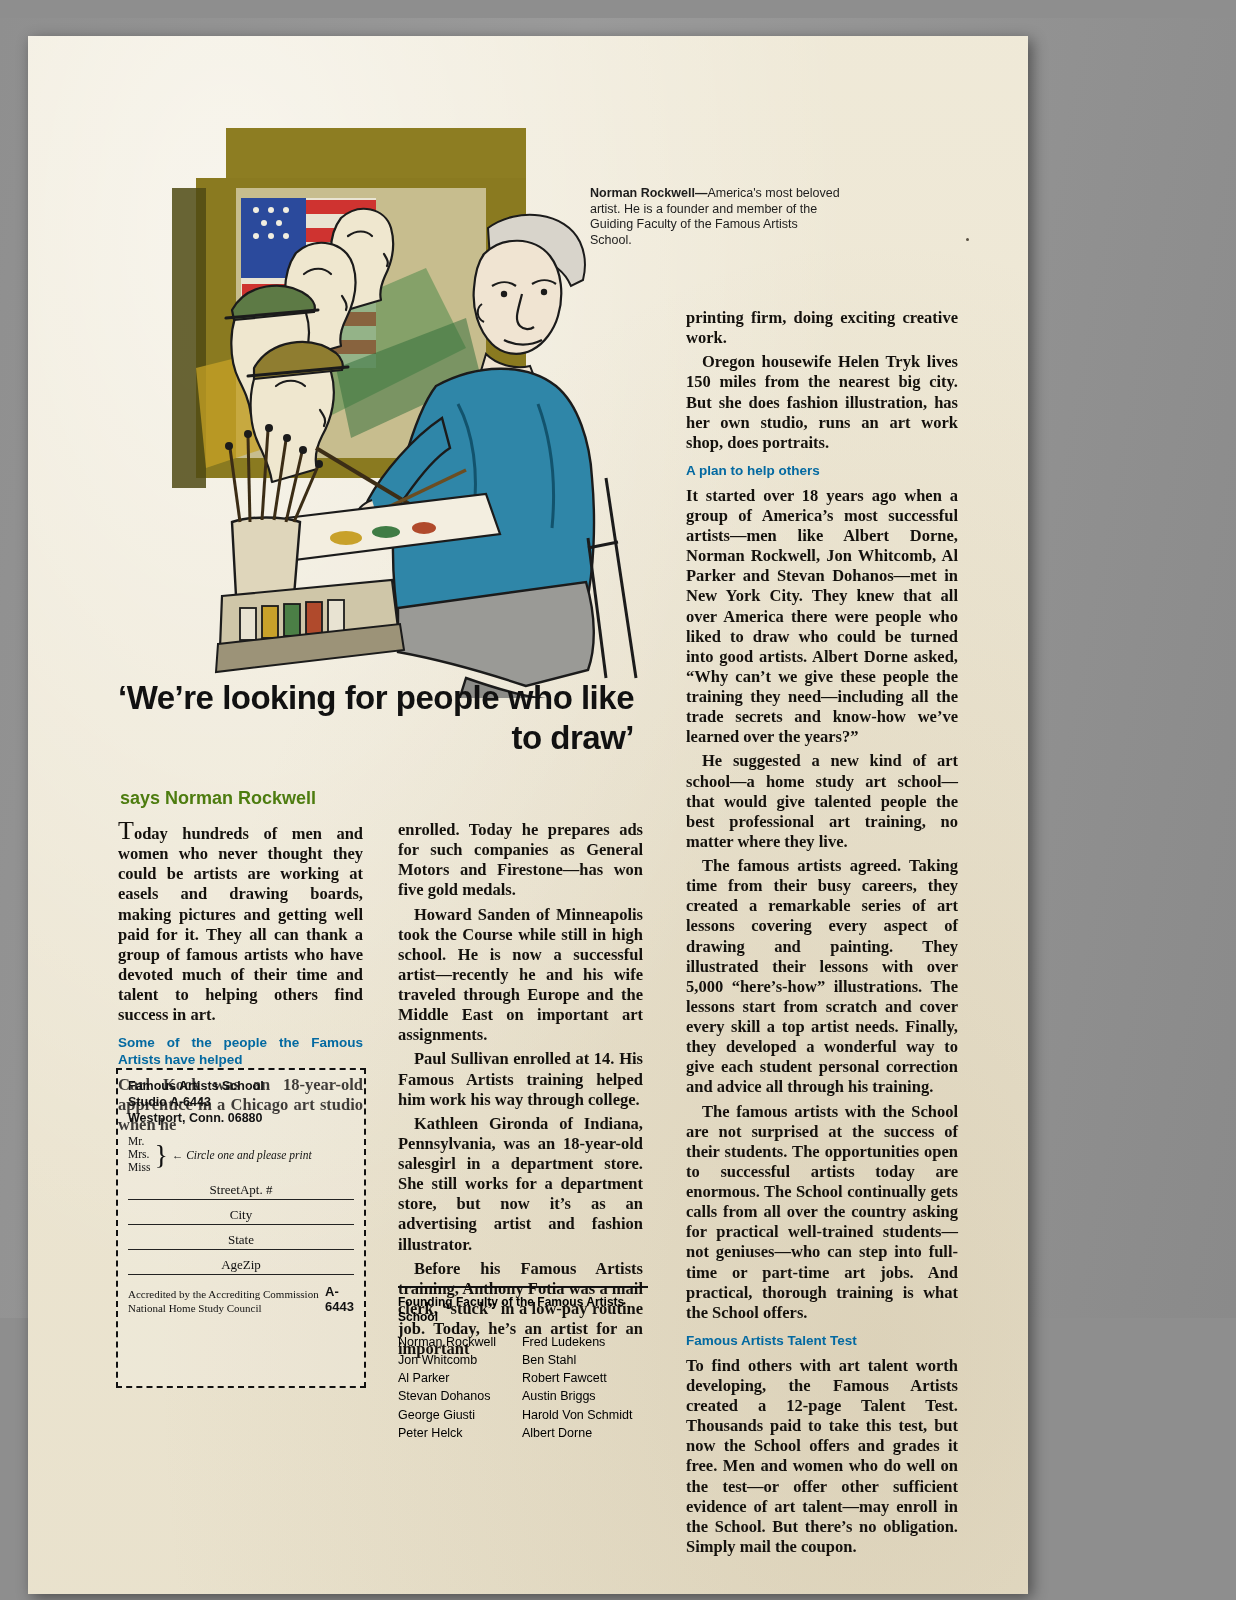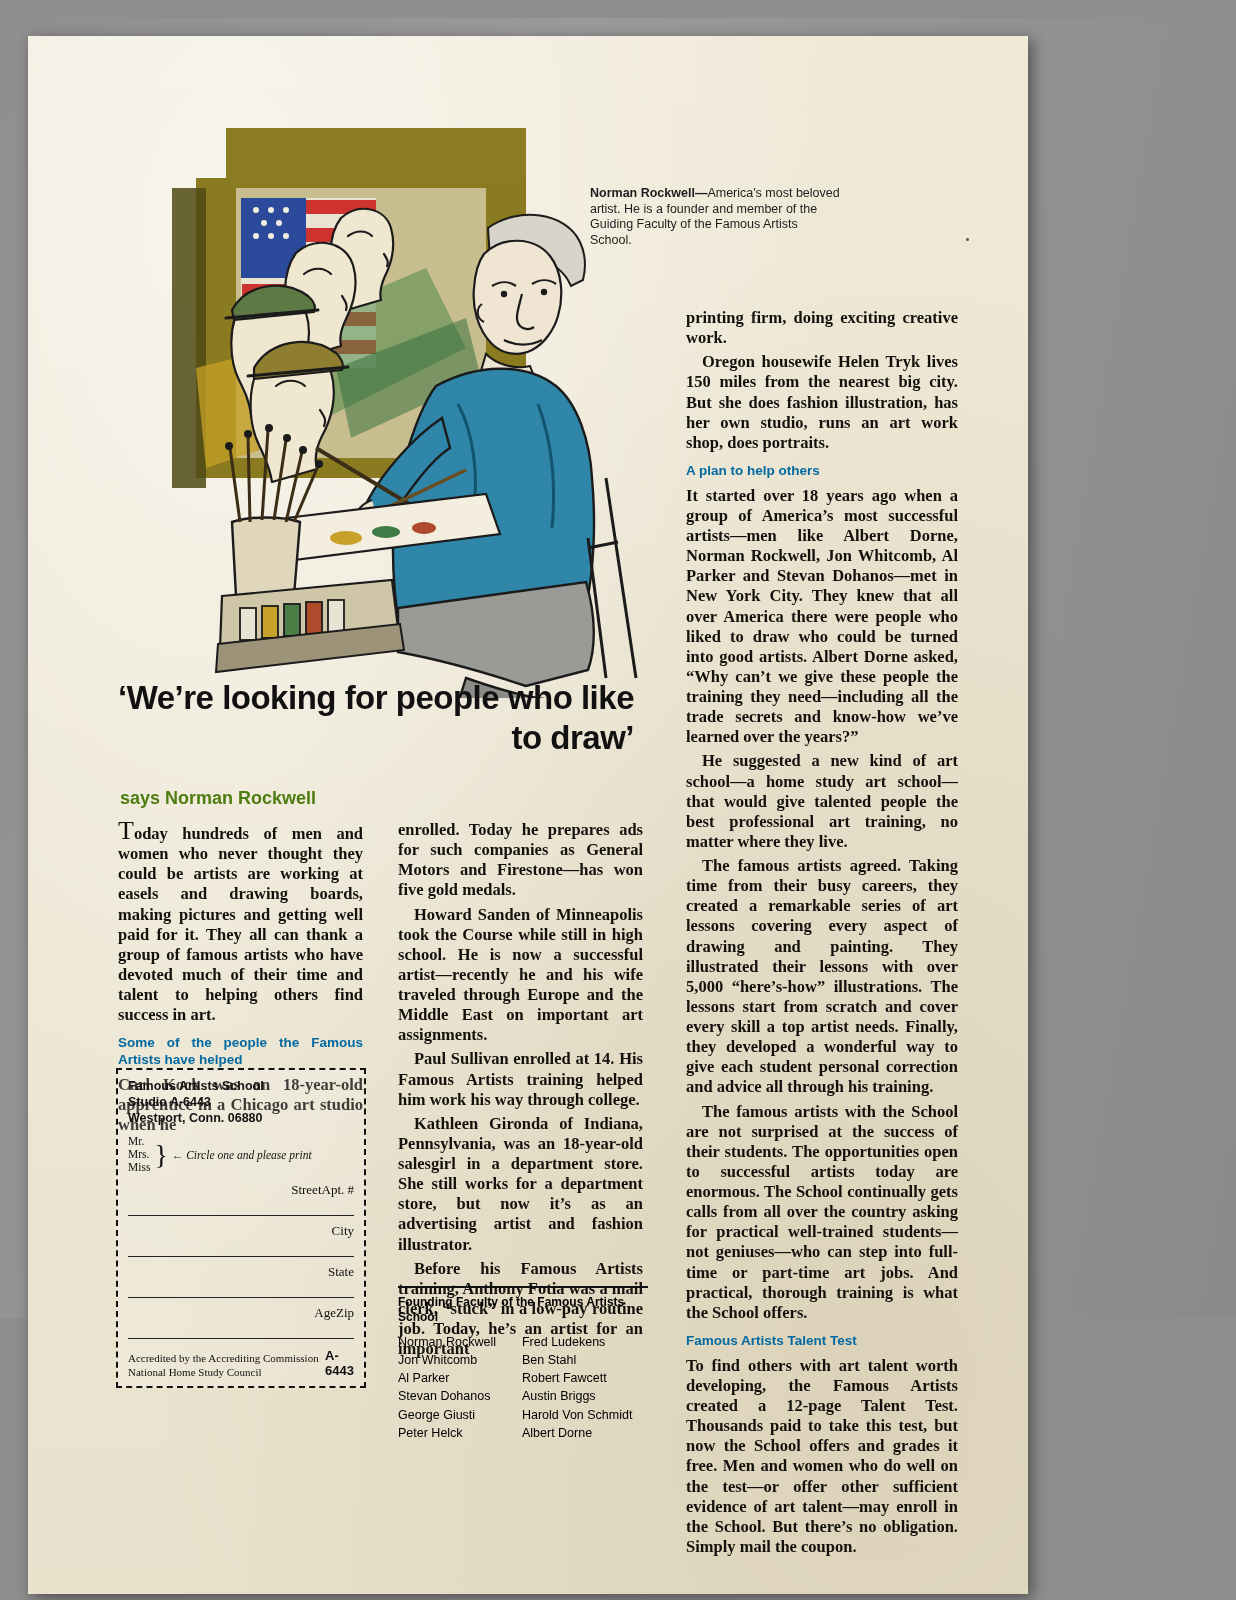--- a/index.html
+++ b/index.html
@@ -144,22 +144,22 @@
     font-family:"Liberation Serif", serif;
     font-style: italic;
     font-size: 11.5px;
     white-space: nowrap;
   }
   .fieldline {
     margin-top: 7px;
     font-family:"Liberation Serif", serif;
     font-size: 13px;
     border-bottom: 1px solid #222;
-    display:flex; justify-content: flex-end;
-    padding-bottom: 17px;
+    display:flex; justify-content: center;
+    padding-bottom: 1px;
   }
   .accred {
     margin-top: 9px;
     font-family:"Liberation Serif", serif;
     font-size: 11px;
     line-height: 1.2;
     display:flex; justify-content:space-between; align-items:flex-end;
   }
   .accred b { font-family:"Liberation Sans", sans-serif; font-size: 13px; }
 

